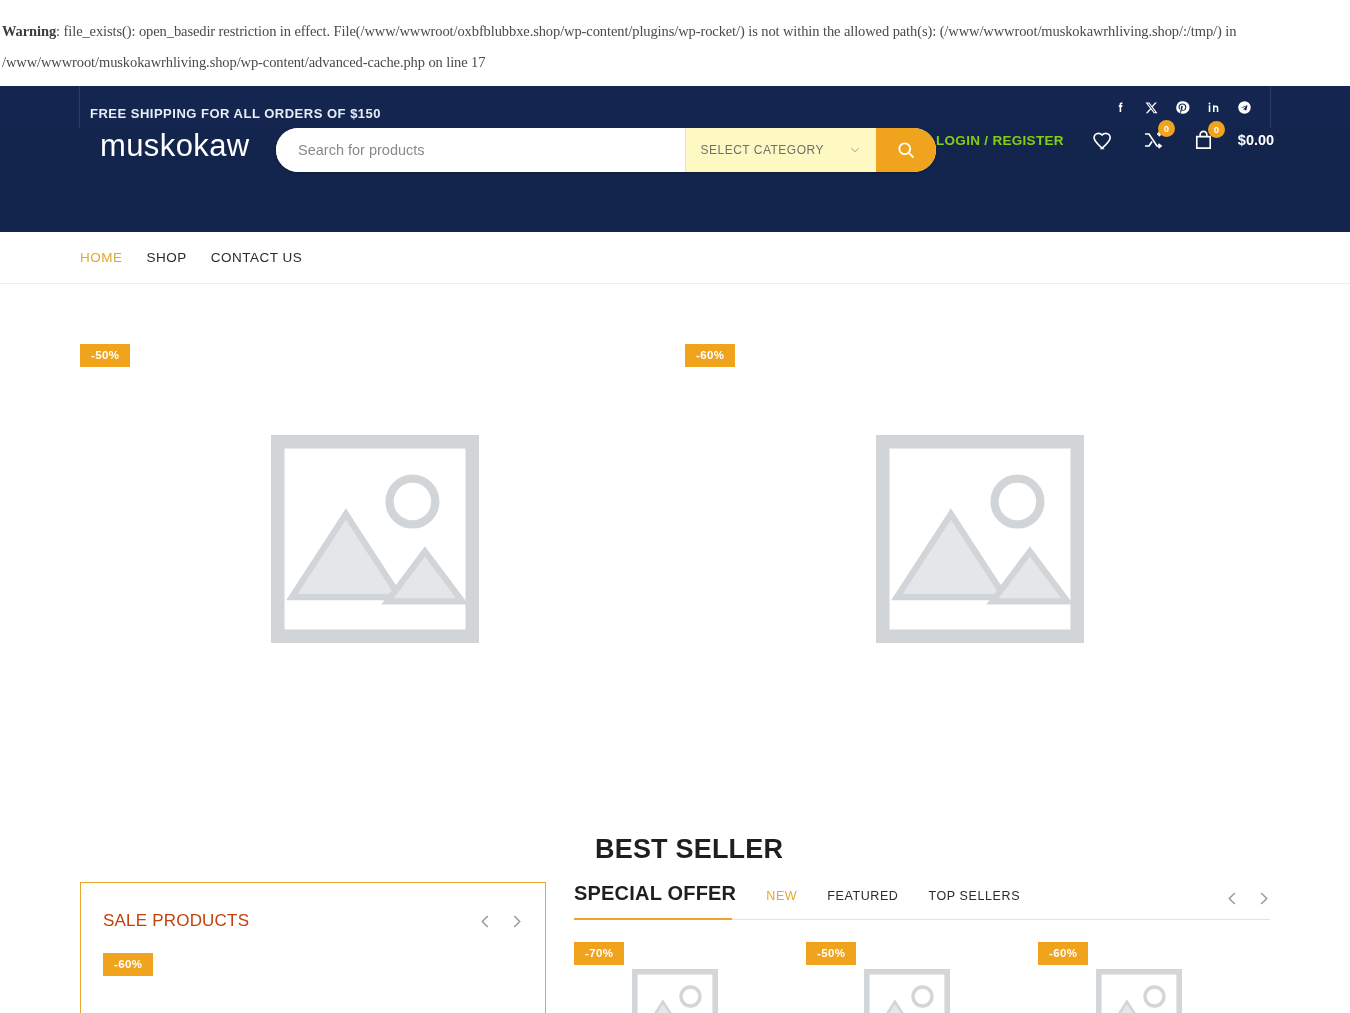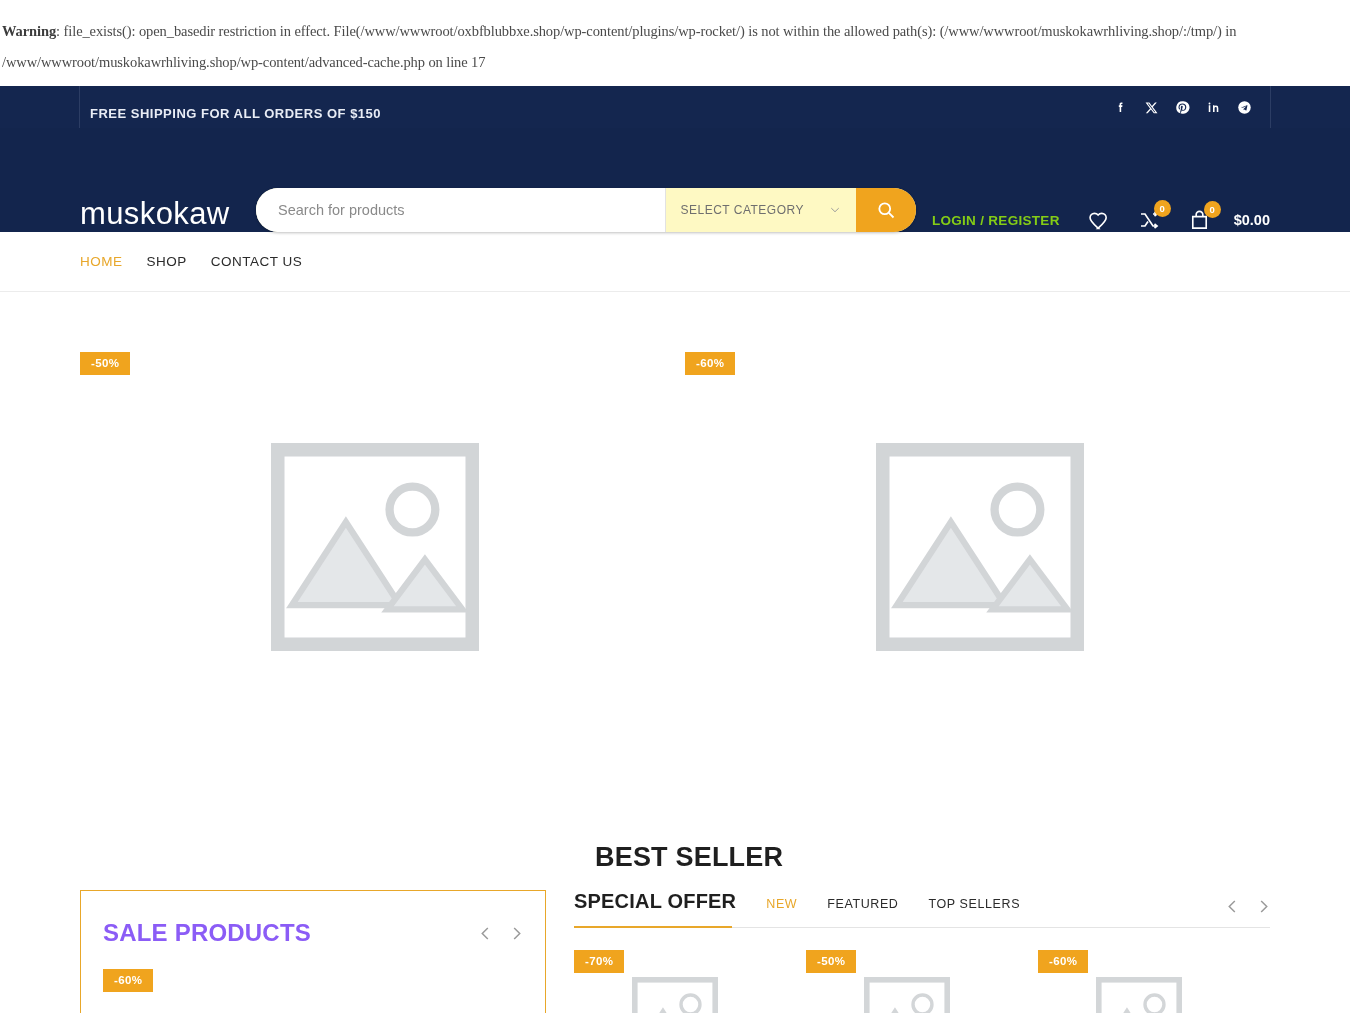--- a/index.html
+++ b/index.html
@@ -45,22 +45,22 @@
     padding-right: 18px;
   }
   .topbar-right-pad { width: 80px; border-left: 1px solid #2c3d64; }
   .soc-icon { width: 15px; height: 15px; display:block; fill: #ffffff; }
 
   
   .header {
     height: 104px;
     background: #13254d;
     display: flex;
-    align-items: flex-end;
-    padding: 0 80px;
+    align-items: flex-start;
+    padding: 0 100px;
   }
   .logo {
     color: #ffffff;
     font-size: 31px;
     font-weight: 400;
     letter-spacing: 0.4px;
     width: 172px;
     flex: none;
   }
   .searchbar {
@@ -119,21 +119,21 @@
     position: absolute; top: -8px; right: -10px;
     width: 17px; height: 17px; border-radius: 50%;
     background: #f0a41e; color: #fff;
     font-size: 9.5px; font-weight: 700;
     display: flex; align-items: center; justify-content: center;
   }
   .cart-total { color: #ffffff; font-size: 14.5px; font-weight: 700; margin-left: -4px; }
 
   
   .navbar {
-    height: 60px;
+    height: 52px;
     background: #fff;
     border-bottom: 1px solid #ececec;
     display: flex; align-items: center;
     padding: 0 80px;
     gap: 24px;
   }
   .nav-item {
     font-size: 13.5px; letter-spacing: 0.5px;
     color: #2b2b2b; cursor: pointer; font-weight: 500;
   }
@@ -166,21 +166,21 @@
   .lower-grid { display: flex; gap: 28px; padding-top: 58px; }
 
   .sale-panel {
     width: 487px;
     border: 1px solid #e8a72a;
     padding: 28px 22px 0 22px;
     height: 154px;
   }
   .panel-head { display: flex; align-items: center; }
   .panel-title {
-    font-size: 24px; font-weight: 700; color: #8b5cf6; letter-spacing: .2px;
+    font-size: 17px; font-weight: 400; color: #c2410c; letter-spacing: .2px;
   }
   .arrows { margin-left: auto; display: flex; align-items: center; gap: 18px; }
   .arrow { width: 13px; height: 13px; display:block; stroke: #9a9a9a; fill:none; stroke-width: 1.6; cursor: pointer; }
 
   .offer-panel { flex: 1; }
   .offer-head {
     display: flex; align-items: flex-end; gap: 30px;
     border-bottom: 1px solid #e4e4e4;
     padding-bottom: 14px;
     position: relative;

